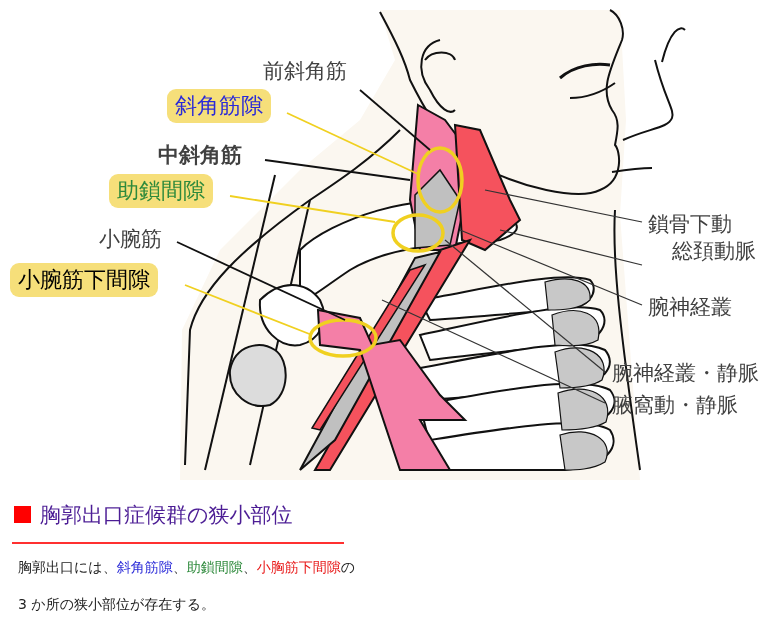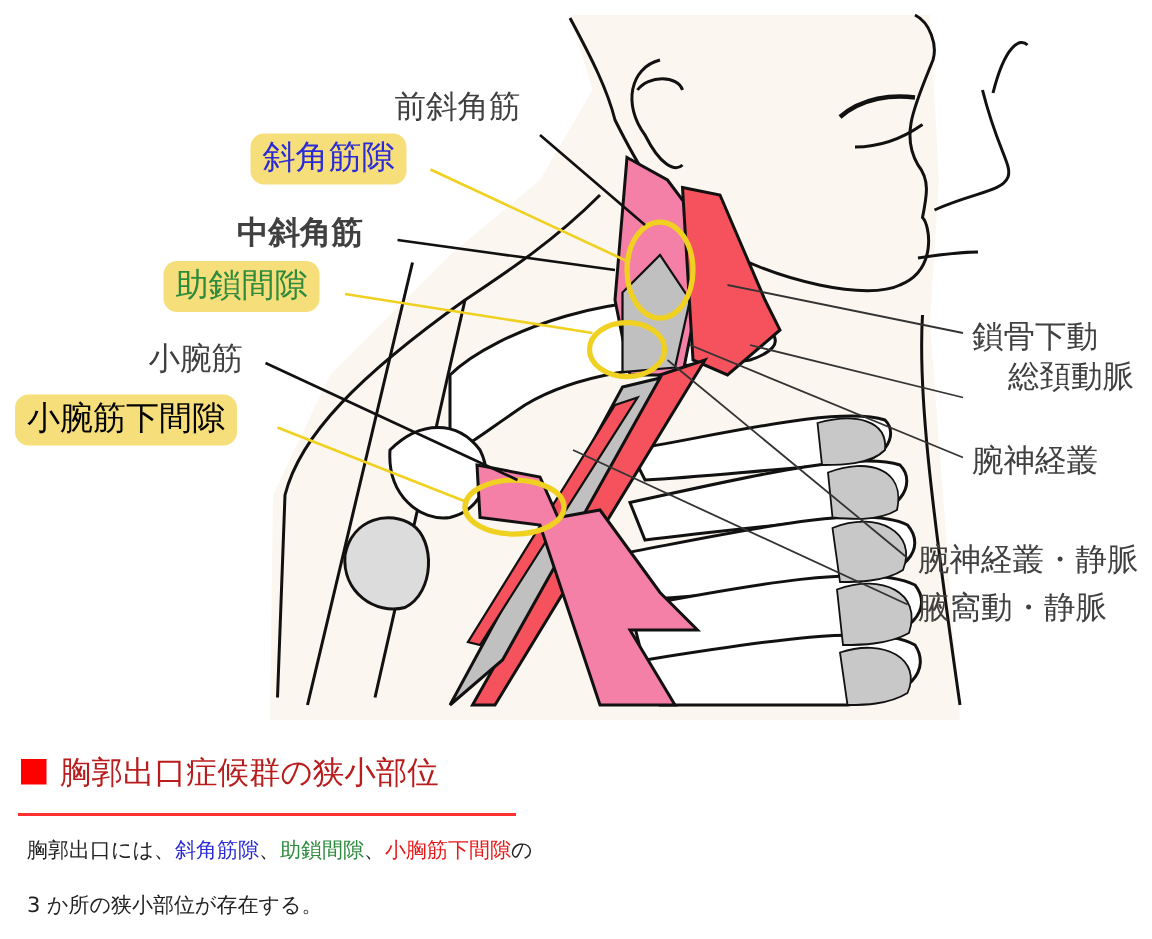--- a/index.html
+++ b/index.html
@@ -3,21 +3,21 @@
 <meta charset="utf-8">
 <style>
   html, body { margin: 0; padding: 0; background: #ffffff; }
   body { width: 768px; height: 626px; position: relative; overflow: hidden;
          font-family: "DejaVu Sans", "Liberation Sans", sans-serif; color: #222; }
   .figure { position: absolute; left: 0; top: 0; width: 768px; height: 480px; }
   .figure svg { position: absolute; left: 0; top: 0; }
   .lbl { position: absolute; font-size: 21px; color: #404040; white-space: nowrap; line-height: 1; }
   .tag { position: absolute; background: #f6df7a; border-radius: 9px; padding: 6px 8px;
          font-size: 22px; line-height: 1; white-space: nowrap; }
-  .heading { position: absolute; left: 14px; top: 505px; font-size: 21px; color: #b91c1c; line-height: 1; }
+  .heading { position: absolute; left: 14px; top: 505px; font-size: 21px; color: #4c1d95; line-height: 1; }
   .heading .sq { display: inline-block; width: 17px; height: 17px; background: #ff0000;
                  margin-right: 9px; vertical-align: -1px; }
   .rule { position: absolute; left: 12px; top: 542px; width: 332px; height: 2px; background: #ff3030; }
   .para { position: absolute; left: 18px; font-size: 14px; color: #222; line-height: 1; white-space: nowrap; }
 </style>
 </head>
 <body>
 
 <div class="figure">
   <svg width="768" height="480" viewBox="0 0 768 480">

